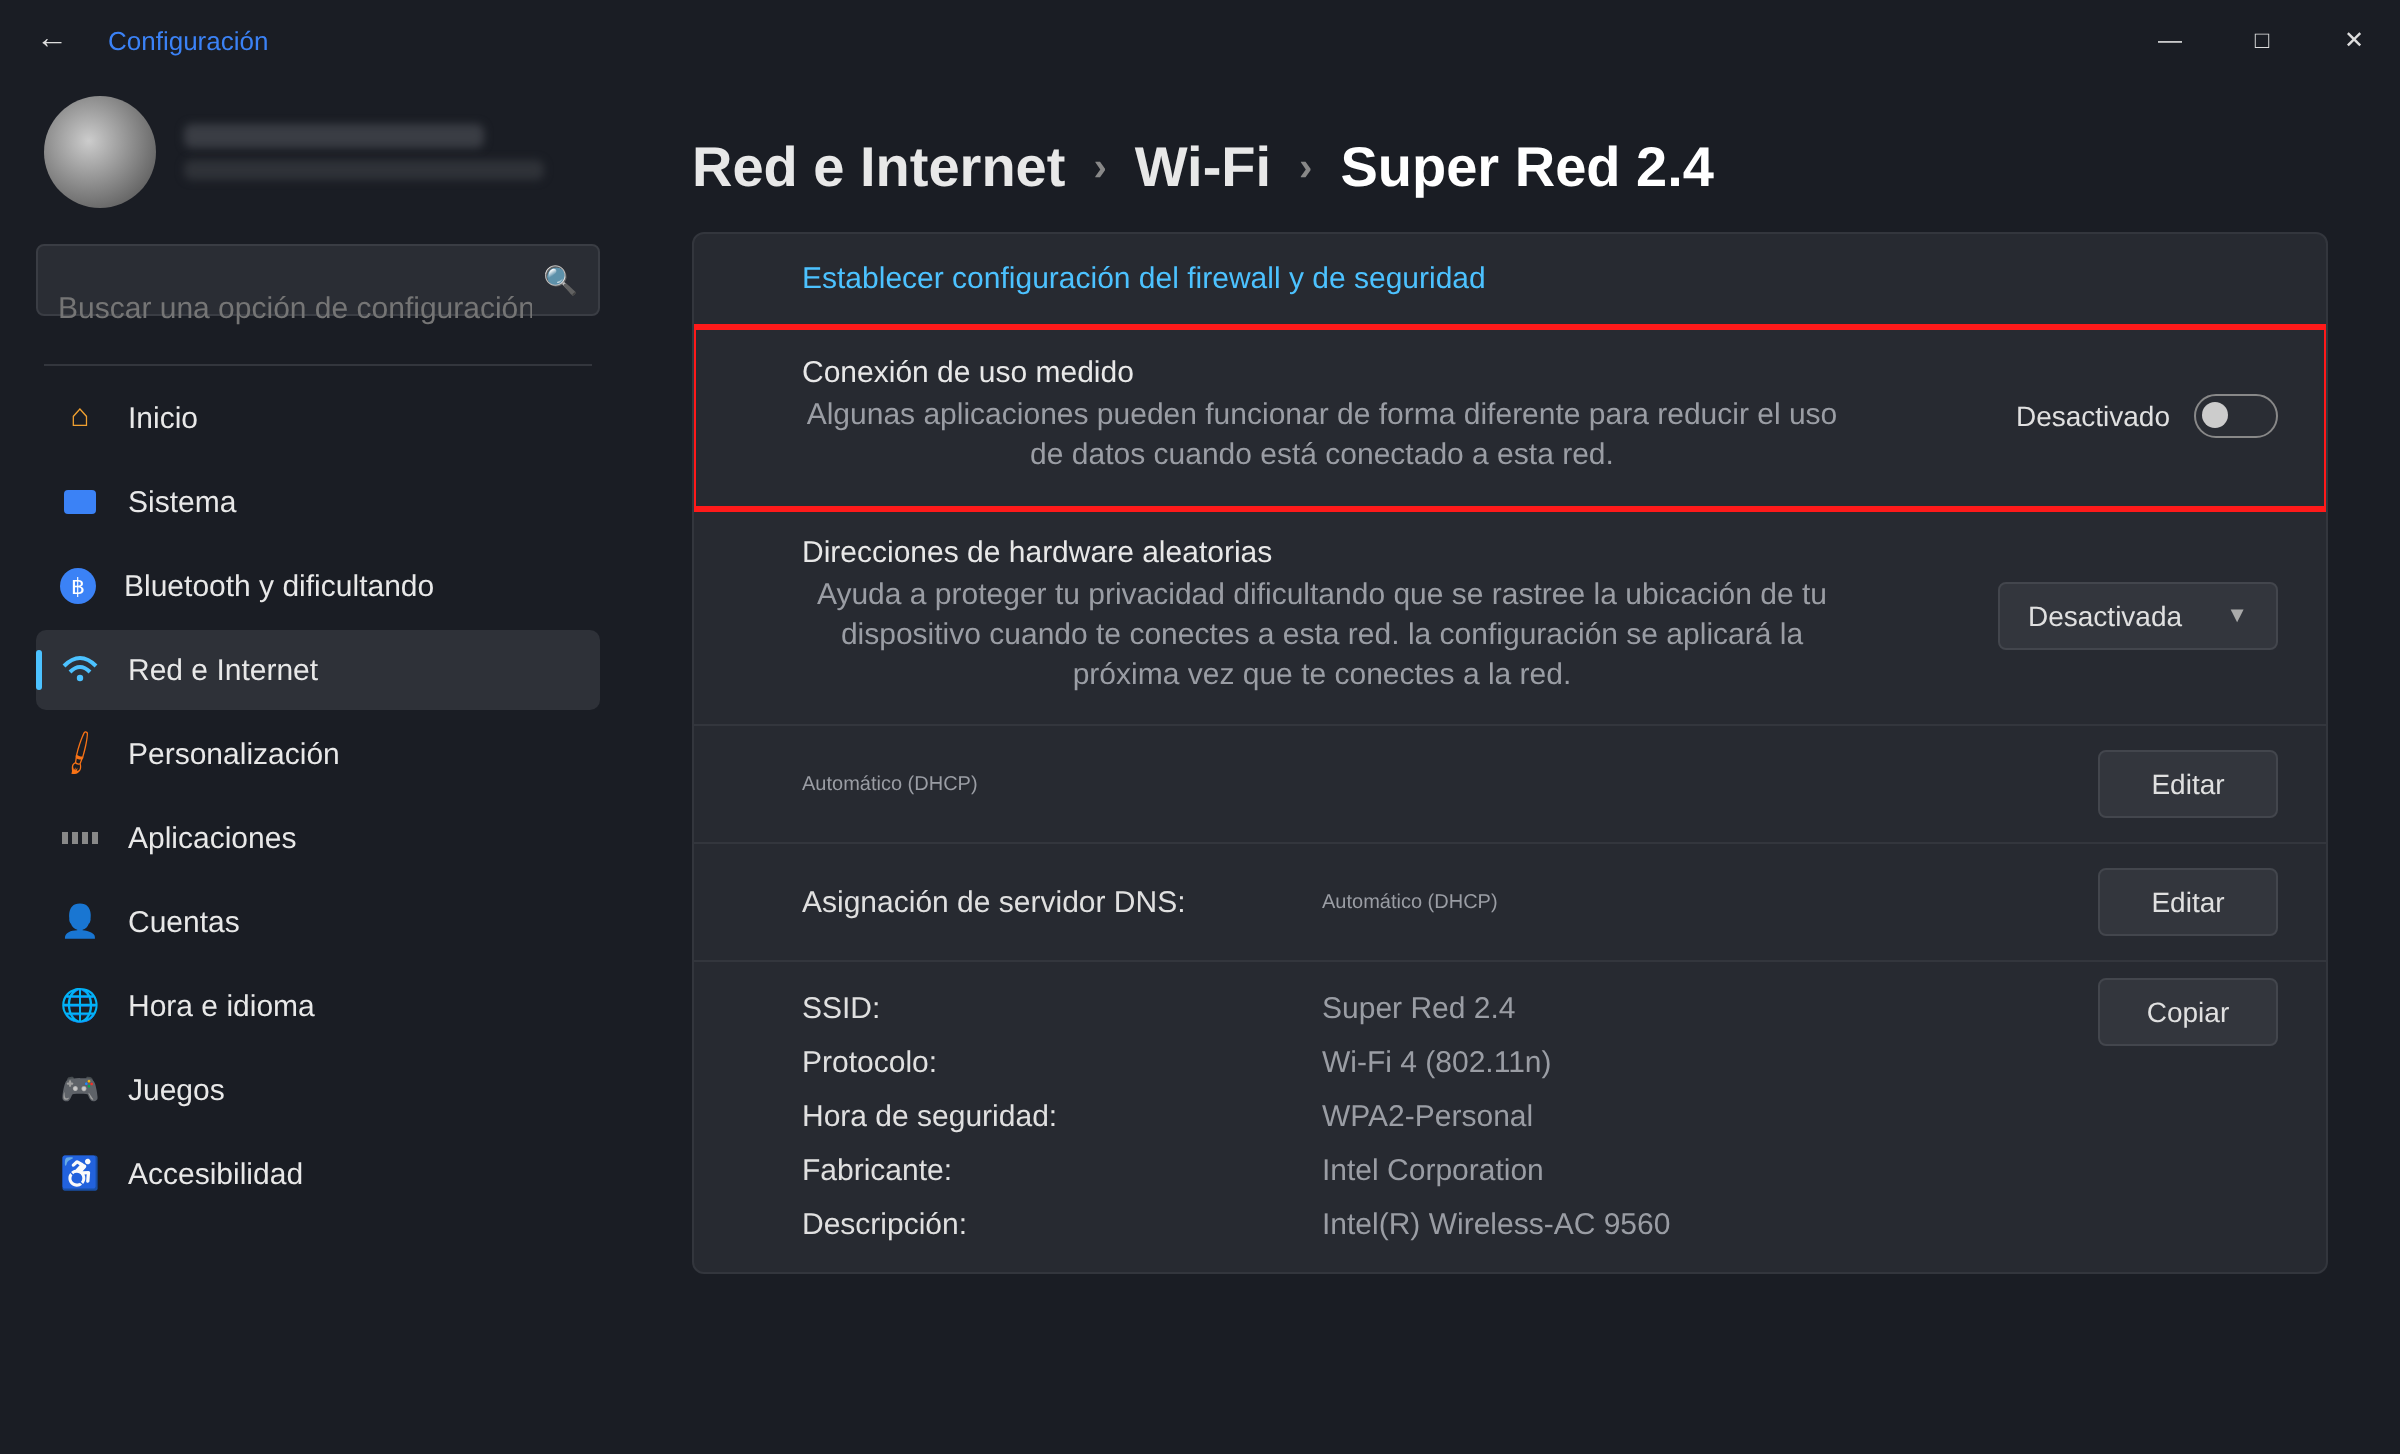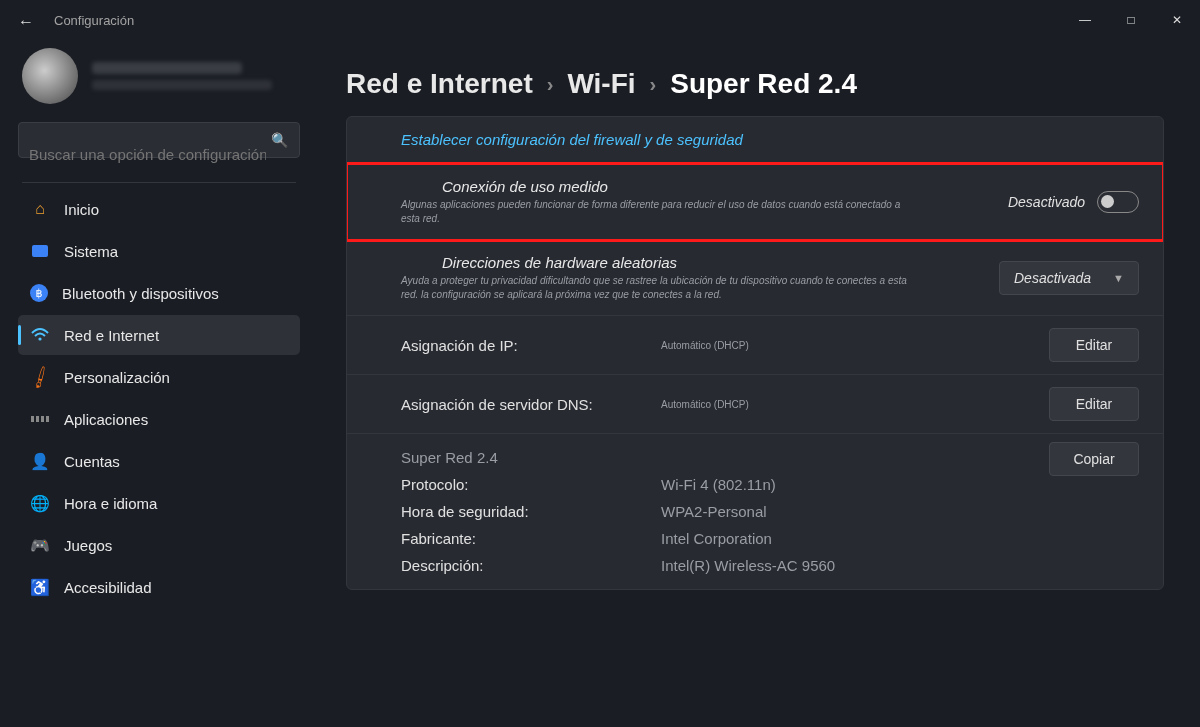--- a/index.html
+++ b/index.html
@@ -13,21 +13,21 @@
   }
   .titlebar {
     height: 40px;
     display: flex;
     align-items: center;
     justify-content: space-between;
     padding-left: 18px;
   }
   .titlebar-left { display: flex; align-items: center; gap: 20px; }
   .back-arrow { font-size: 16px; color: #ddd; cursor: pointer; }
-  .app-title { font-size: 13px; color: #a3a3a3; }
+  .app-title { font-size: 13px; color: #3b82f6; }
   .win-controls { display: flex; }
   .win-btn {
     width: 46px; height: 32px;
     display: flex; align-items: center; justify-content: center;
     color: #ddd; cursor: pointer; font-size: 12px;
   }
   .main {
     display: flex;
     height: calc(100% - 40px);
   }
@@ -107,30 +107,29 @@
   .breadcrumb .current { color: #fff; }
   .panel {
     background: #272a31;
     border: 1px solid #33363d;
     border-radius: 6px;
     overflow: hidden;
   }
   .row {
     padding: 14px 24px 14px 54px;
     border-bottom: 1px solid #33363d;
-    font-style: italic;
   }
   .row:last-child { border-bottom: none; }
   .row.link a { color: #4cc2ff; font-size: 15px; text-decoration: none; cursor: pointer; }
   .row.setting {
     display: flex; align-items: center; gap: 20px;
   }
   .setting-text { flex: 1; }
-  .setting-title { font-size: 15px; color: #e8e8e8; margin-bottom: 3px; margin-left: 41px; }
-  .setting-desc { font-size: 10px; color: #9a9da4; line-height: 1.35; max-width: 520px; }
+  .setting-title { font-size: 15px; color: #e8e8e8; margin-bottom: 3px; }
+  .setting-desc { font-size: 15px; color: #9a9da4; line-height: 1.35; max-width: 520px; text-align: center; }
   .toggle-wrap { display: flex; align-items: center; gap: 12px; }
   .toggle-state { font-size: 14px; color: #e0e0e0; }
   .toggle {
     width: 42px; height: 22px; border: 1.5px solid #888; border-radius: 11px;
     position: relative; cursor: pointer; background: #2a2d34;
   }
   .toggle::after {
     content: ""; position: absolute; left: 3px; top: 3px;
     width: 13px; height: 13px; border-radius: 50%; background: #ccc;
   }
@@ -219,21 +218,21 @@
         <span>Inicio</span>
       </div>
       <div class="nav-item">
         <span class="nav-icon">
             <span class="ic-system"></span>
           </span>
         <span>Sistema</span>
       </div>
       <div class="nav-item">
         <span class="nav-icon ic-bt">฿</span>
-        <span>Bluetooth y dispositivos</span>
+        <span>Bluetooth y dificultando</span>
       </div>
       <div class="nav-item active">
         <span class="nav-icon ic-net">
           <svg width="18" height="14" viewBox="0 0 18 14">
               <path d="M1 5 Q9 -3 17 5" stroke="#4cc2ff" stroke-width="2" fill="none"></path>
               <path d="M4 8 Q9 3 14 8" stroke="#4cc2ff" stroke-width="2" fill="none"></path>
               <circle cx="9" cy="11" r="1.6" fill="#4cc2ff"></circle>
             </svg>
         </span>
         <span>Red e Internet</span>
@@ -302,35 +301,35 @@
           <div class="setting-title">Direcciones de hardware aleatorias</div>
           <div class="setting-desc">Ayuda a proteger tu privacidad dificultando que se rastree la ubicación de tu dispositivo cuando te conectes a esta red. la configuración se aplicará la próxima vez que te conectes a la red.</div>
         </div>
         <div class="dropdown">
           <span>Desactivada</span>
           <span class="chev">▼</span>
         </div>
       </div>
 
       <div class="kv-row">
-        <div class="k">Asignación de IP:</div>
         <div class="v">Automático (DHCP)</div>
         <div class="btn">Editar</div>
       </div>
 
       <div class="kv-row">
         <div class="k">Asignación de servidor DNS:</div>
         <div class="v">Automático (DHCP)</div>
         <div class="btn">Editar</div>
       </div>
 
       <div class="details-block">
         <div class="action">
           <div style="flex:1">
             <div class="dl">
+                <div class="dk">SSID:</div>
                 <div class="dv">Super Red 2.4</div>
               </div>
             <div class="dl">
                 <div class="dk">Protocolo:</div>
                 <div class="dv">Wi-Fi 4 (802.11n)</div>
               </div>
             <div class="dl">
                 <div class="dk">Hora de seguridad:</div>
                 <div class="dv">WPA2-Personal</div>
               </div>

